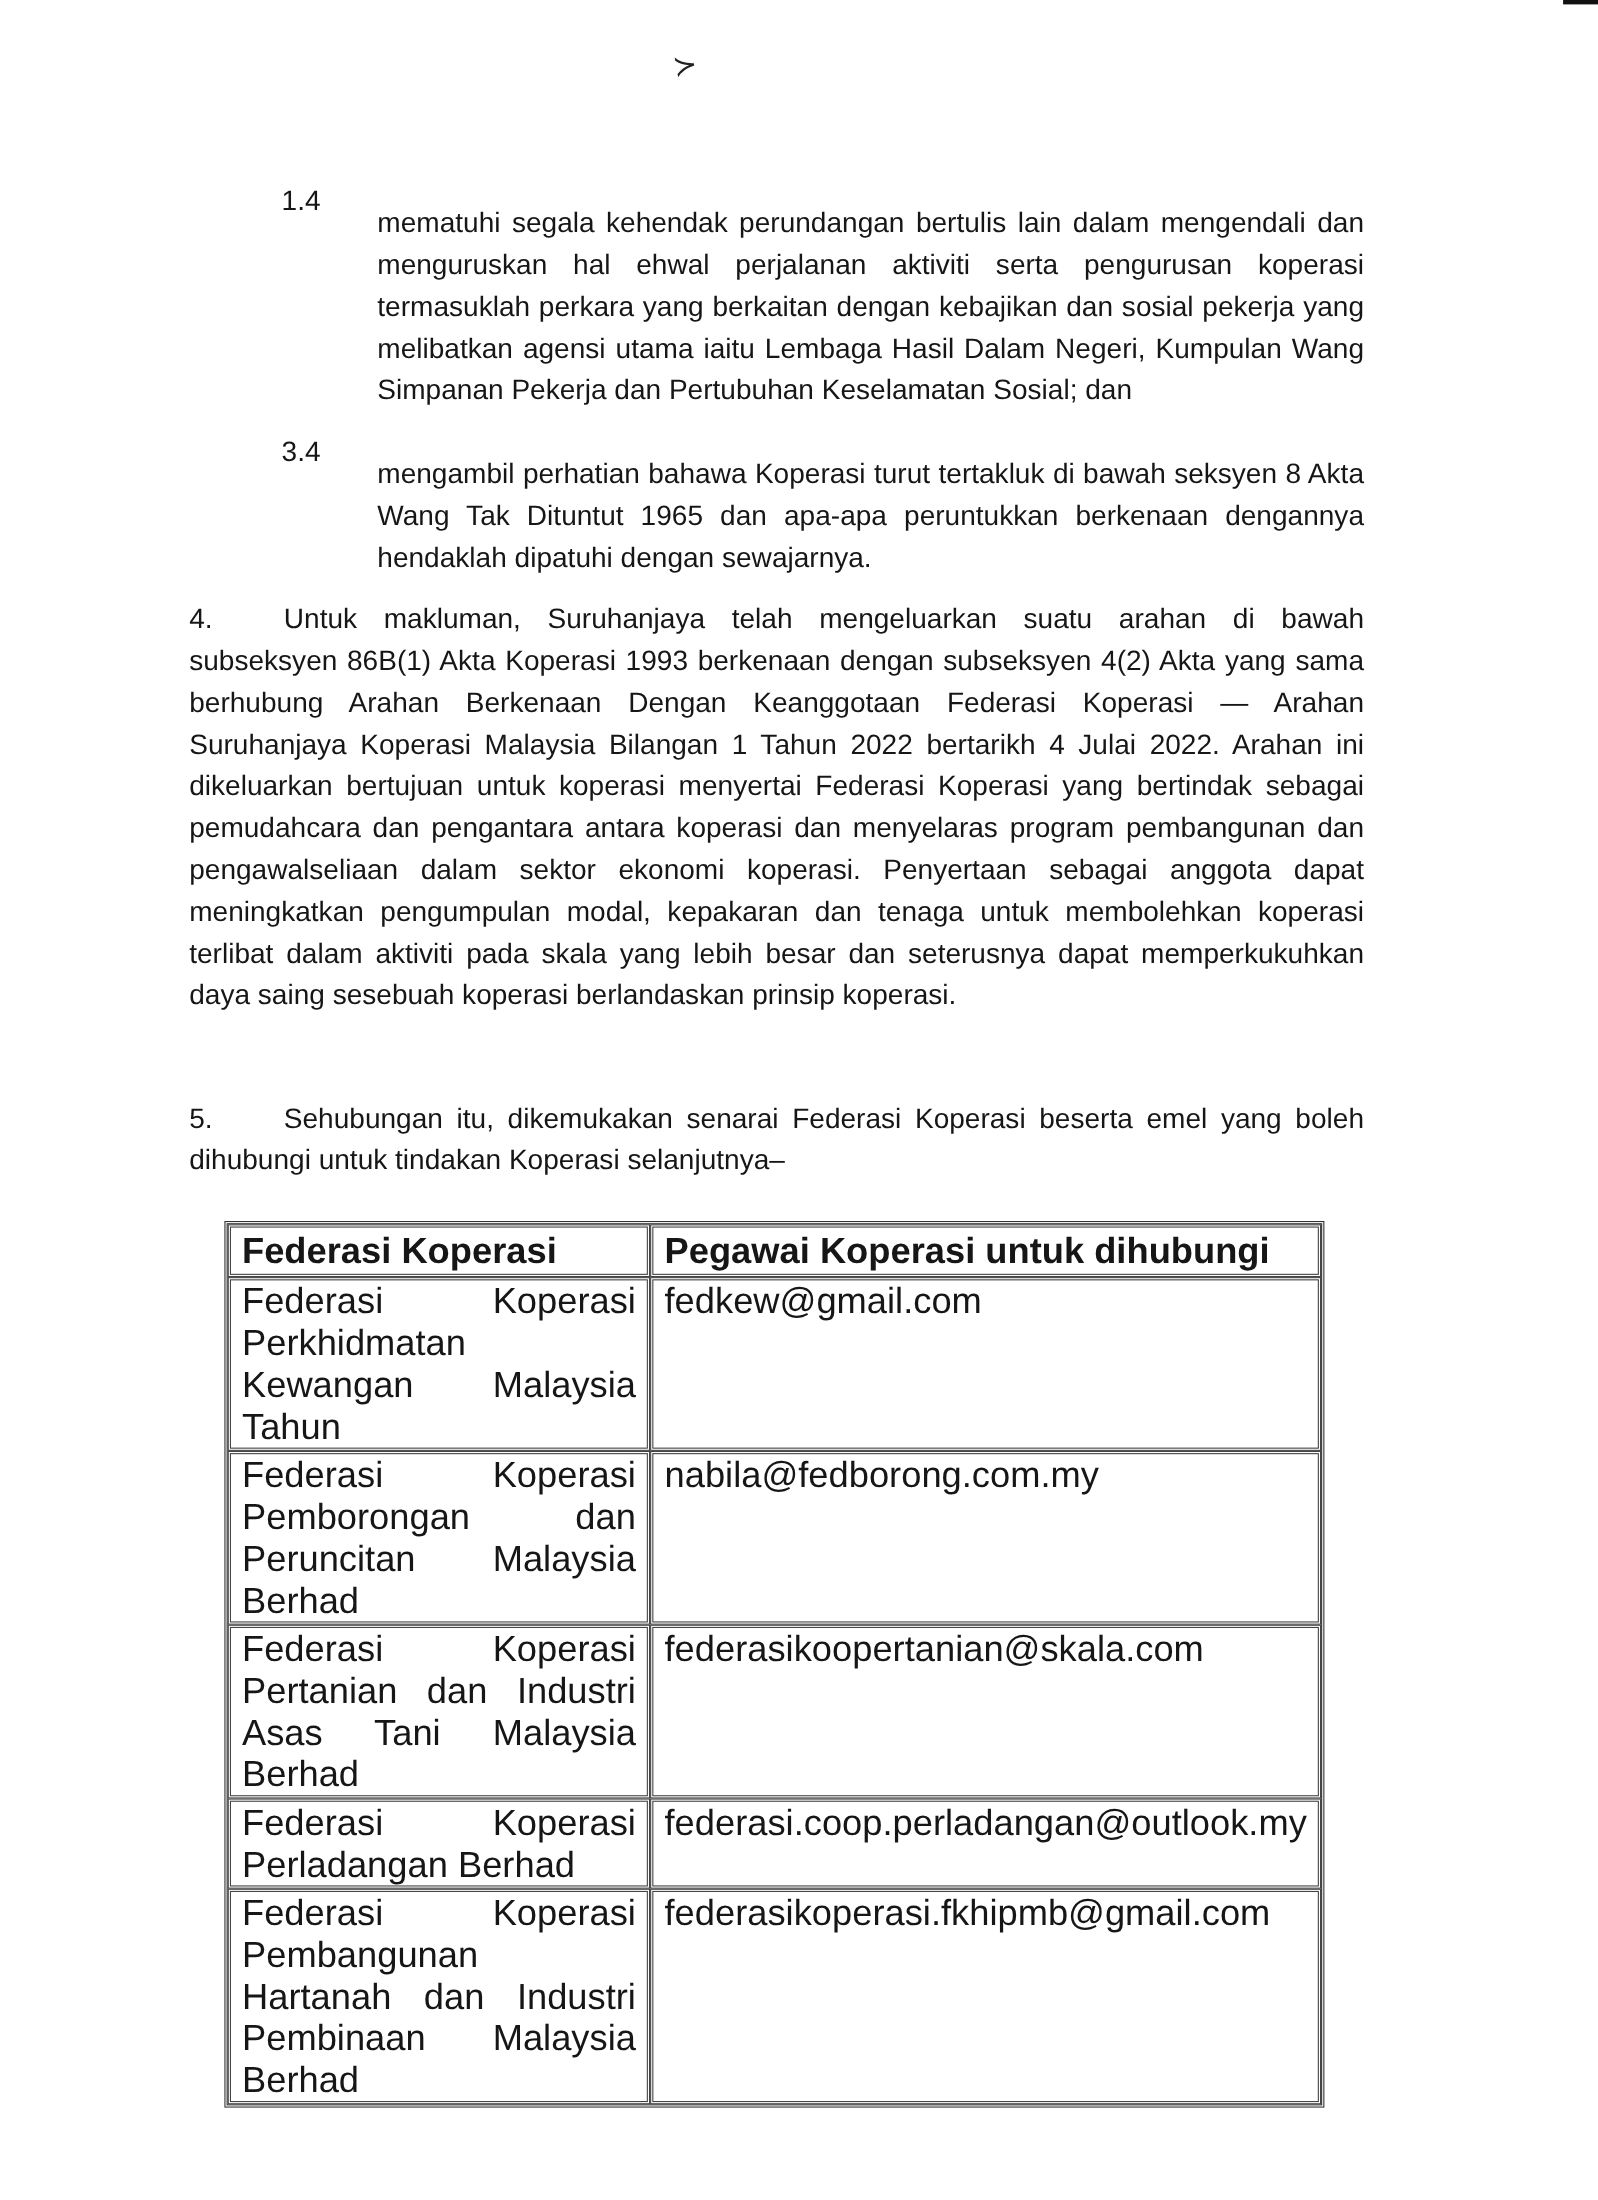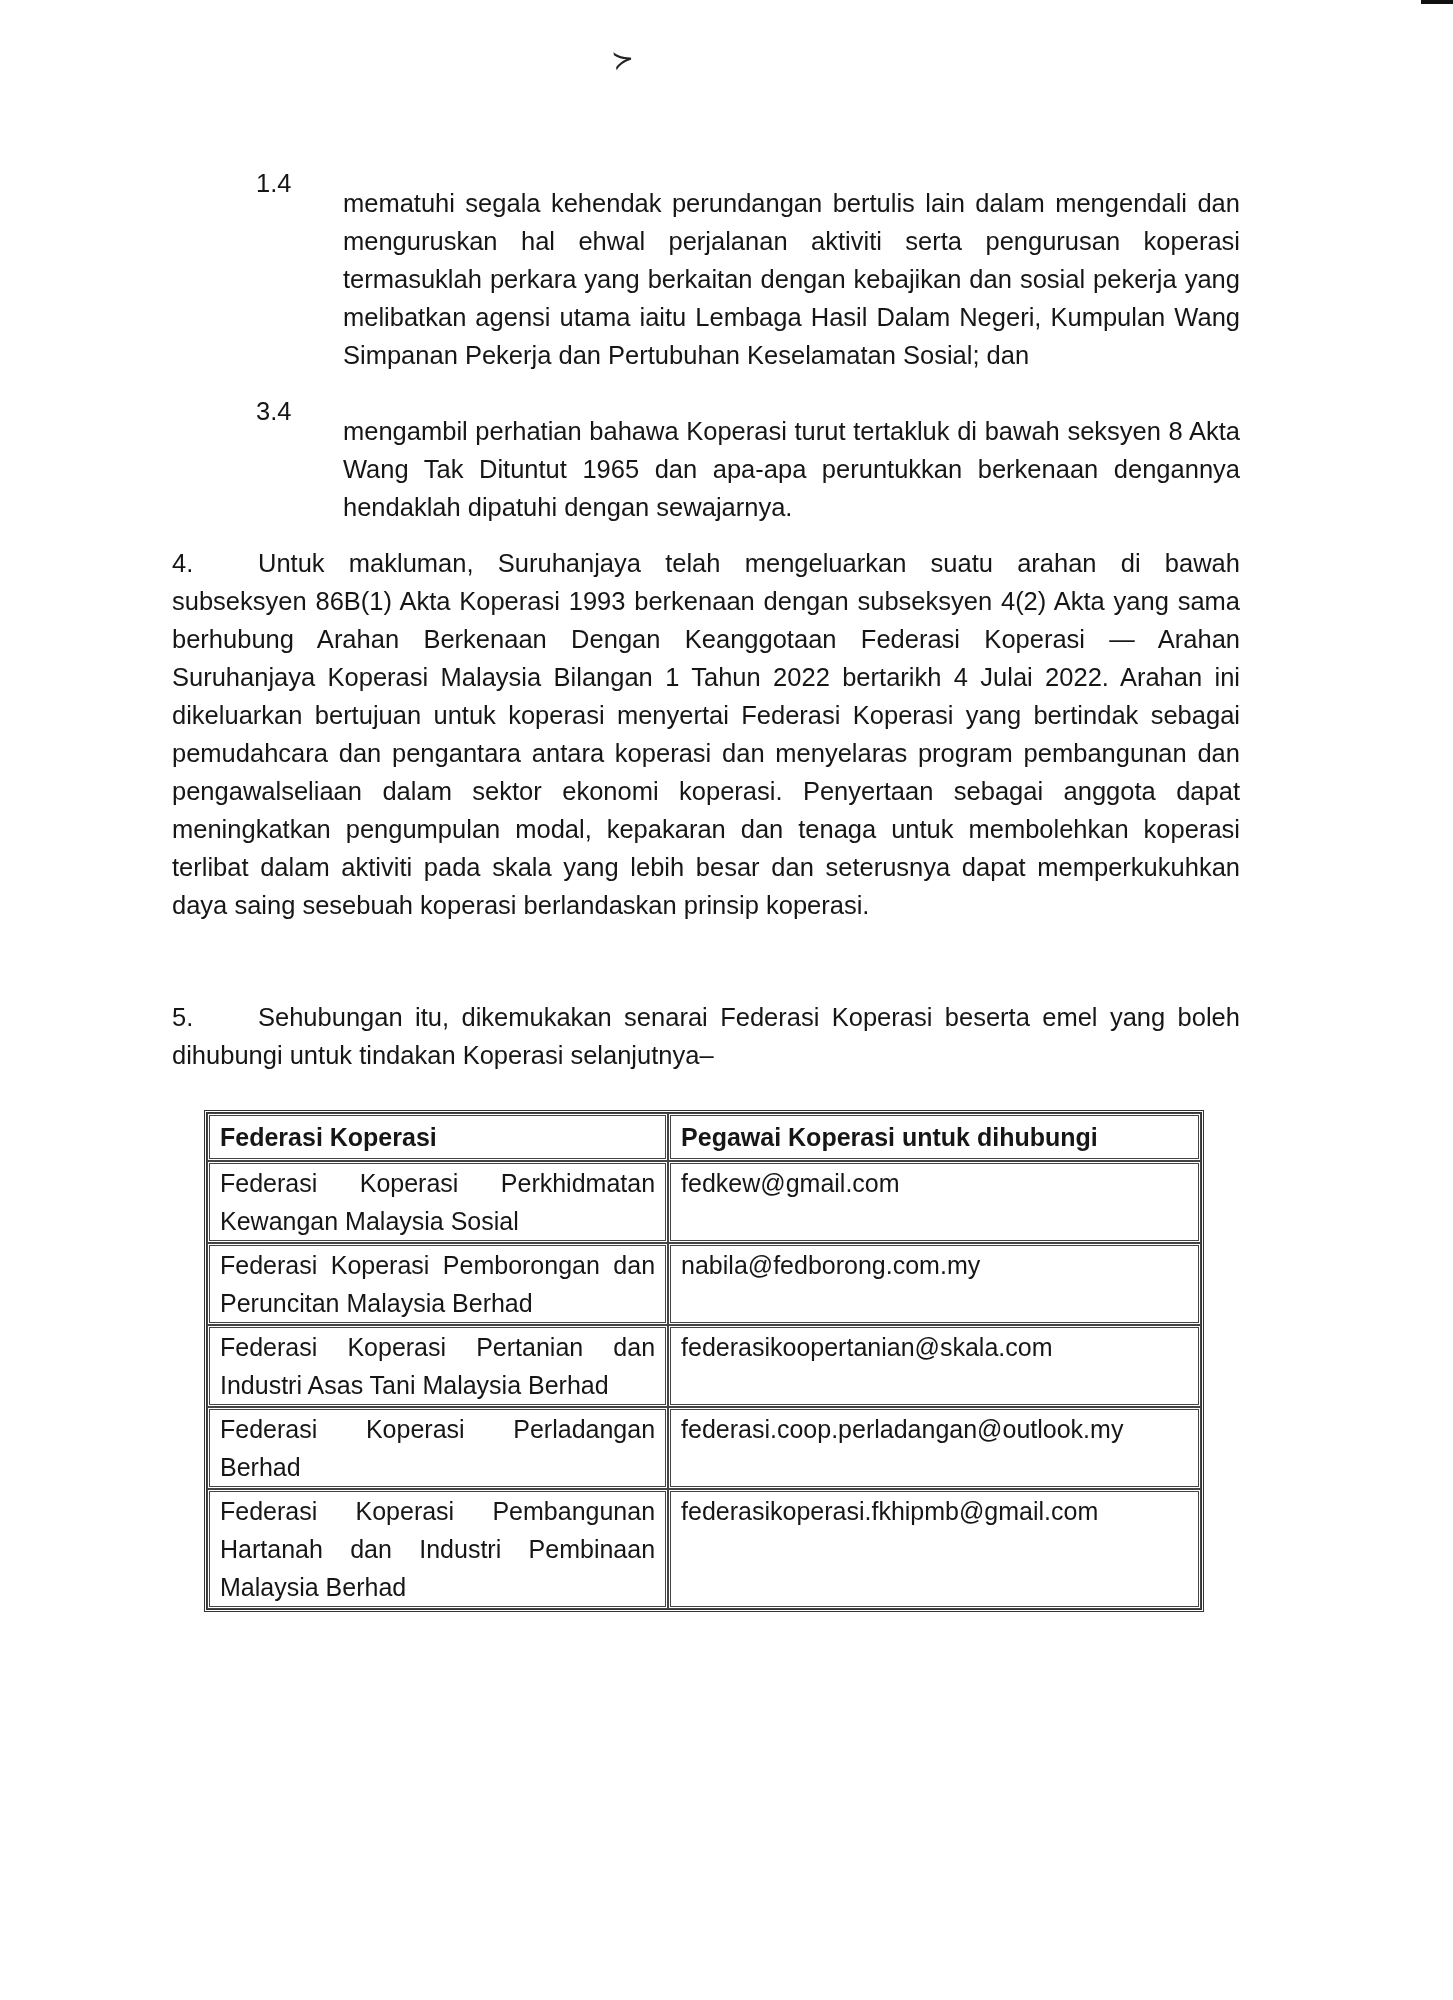--- a/index.html
+++ b/index.html
@@ -76,21 +76,21 @@
       left: 32px;
       top: 1110px;
       width: 1000px;
       border-collapse: separate;
       border-spacing: 0;
       border: 3px double #333;
     }
     .fed-table td, .fed-table th {
       border: 3px double #444;
       vertical-align: top;
-      font-size: 25px;
+      font-size: 33px;
       line-height: 38px;
       padding: 0 10px;
       text-align: left;
     }
     .fed-table th {
       font-weight: bold;
       padding-top: 2px;
       padding-bottom: 2px;
     }
     .fed-table td.col-name {
@@ -126,21 +126,21 @@
 
   <table class="fed-table">
     <thead>
       <tr>
         <th>Federasi Koperasi</th>
         <th>Pegawai Koperasi untuk dihubungi</th>
       </tr>
     </thead>
     <tbody>
       <tr>
-        <td class="col-name">Federasi Koperasi Perkhidmatan Kewangan Malaysia Sosial</td>
+        <td class="col-name">Federasi Koperasi Perkhidmatan Kewangan Malaysia Tahun</td>
         <td class="col-email">fedkew@gmail.com</td>
       </tr>
       <tr>
         <td class="col-name">Federasi Koperasi Pemborongan dan Peruncitan Malaysia Berhad</td>
         <td class="col-email">nabila@fedborong.com.my</td>
       </tr>
       <tr>
         <td class="col-name">Federasi Koperasi Pertanian dan Industri Asas Tani Malaysia Berhad</td>
         <td class="col-email">federasikoopertanian@skala.com</td>
       </tr>

